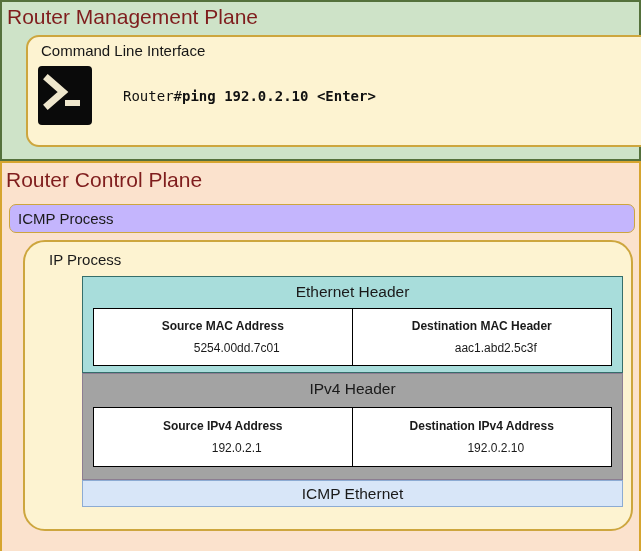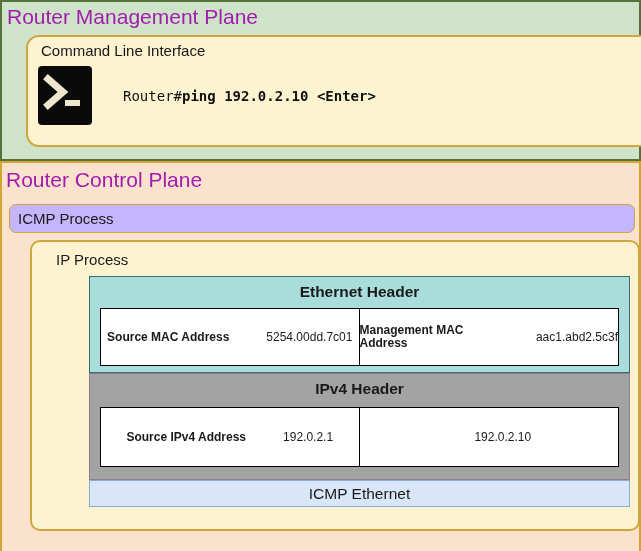--- a/index.html
+++ b/index.html
@@ -18,21 +18,21 @@
 
   
   .mgmt-plane {
     position: absolute; left: 0; top: 0;
     width: 641px; height: 161px;
     background: #cee3c8;
     border: 2px solid #55713c;
   }
   .plane-title {
     position: absolute; left: 5px; top: 2px;
-    font-size: 21px; line-height: 26px; color: #a21caf;
+    font-size: 21px; line-height: 26px; color: #7f1d1d;
     white-space: nowrap;
   }
   .cli-box {
     position: absolute; left: 24px; top: 33px;
     width: 639px; height: 112px;
     background: #fdf3d1;
     border: 2px solid #cda63e;
     border-radius: 13px;
   }
   .sub-title {
@@ -68,61 +68,61 @@
     background: #c4b5fd;
     border: 1px solid #cda63e;
     border-radius: 7px;
     padding-left: 44px;
   }
   .icmp-proc-label {
     position: absolute; left: 8px; top: 0;
     font-size: 15px; line-height: 27px; white-space: nowrap;
   }
   .ip-proc-box {
-    position: absolute; left: 28px; top: 77px;
+    position: absolute; left: 21px; top: 77px;
     width: 610px; height: 291px;
     background: #fdf3d1;
     border: 2px solid #cda63e;
-    border-radius: 10px;
+    border-radius: 22px;
   }
   .ip-proc-label {
     position: absolute; left: 24px; top: 8px;
     font-size: 15px; line-height: 20px; white-space: nowrap;
   }
 
   
   .band {
     position: absolute; left: 57px; width: 541px;
   }
   .band-eth { top: 34px; height: 97px; background: #a8dddb; border: 1px solid #356e6b; }
   .band-ipv4 { top: 131px; height: 107px; background: #a3a3a3; border: 1px solid #8c7d91; }
   .band-dgram {
     top: 238px; height: 27px;
     background: #d8e6f8; border: 1px solid #8cabd3;
   }
   .band-title {
     position: absolute; left: 0; right: 0; top: 5px;
-    text-align: center; font-size: 15.5px; line-height: 20px; font-weight: bold;
+    text-align: center; font-size: 15.5px; line-height: 20px;
   }
   .dgram-title {
     position: absolute; left: 0; right: 0; top: 0;
     text-align: center; font-size: 15.5px; line-height: 25px;
   }
   .fields-grid {
     position: absolute; left: 10px;
     width: 519px;
     background: #ffffff;
     border: 1px solid #000;
     display: flex;
   }
   .grid-eth { top: 31px; height: 58px; }
   .grid-ipv4 { top: 33px; height: 60px; }
   .field-cell {
     width: 50%;
-    display: flex; 
+    display: flex; flex-direction: column;
     align-items: center; justify-content: center;
     gap: 9px;
   }
   .field-cell:first-child { border-right: 1px solid #000; }
   .field-label { font-size: 12px; font-weight: bold; line-height: 13px; }
   .field-value { font-size: 12px; line-height: 13px; margin-left: 28px; }
 </style>
 </head>
 <body>
 
@@ -156,34 +156,35 @@
       <div class="ip-proc-label">IP Process</div>
 
       <div class="band band-eth">
         <div class="band-title">Ethernet Header</div>
         <div class="fields-grid grid-eth">
           <div class="field-cell">
             <div class="field-label">Source MAC Address</div>
             <div class="field-value">5254.00dd.7c01</div>
           </div>
           <div class="field-cell">
-            <div class="field-label">Management MAC Address</div>
+            <div class="field-label">Destination MAC Header</div>
             <div class="field-value">aac1.abd2.5c3f</div>
           </div>
         </div>
       </div>
 
       <div class="band band-ipv4">
         <div class="band-title">IPv4 Header</div>
         <div class="fields-grid grid-ipv4">
           <div class="field-cell">
             <div class="field-label">Source IPv4 Address</div>
             <div class="field-value">192.0.2.1</div>
           </div>
           <div class="field-cell">
+            <div class="field-label">Destination IPv4 Address</div>
             <div class="field-value">192.0.2.10</div>
           </div>
         </div>
       </div>
 
       <div class="band band-dgram">
         <div class="dgram-title">ICMP Ethernet</div>
       </div>
     </div>
   </div>

